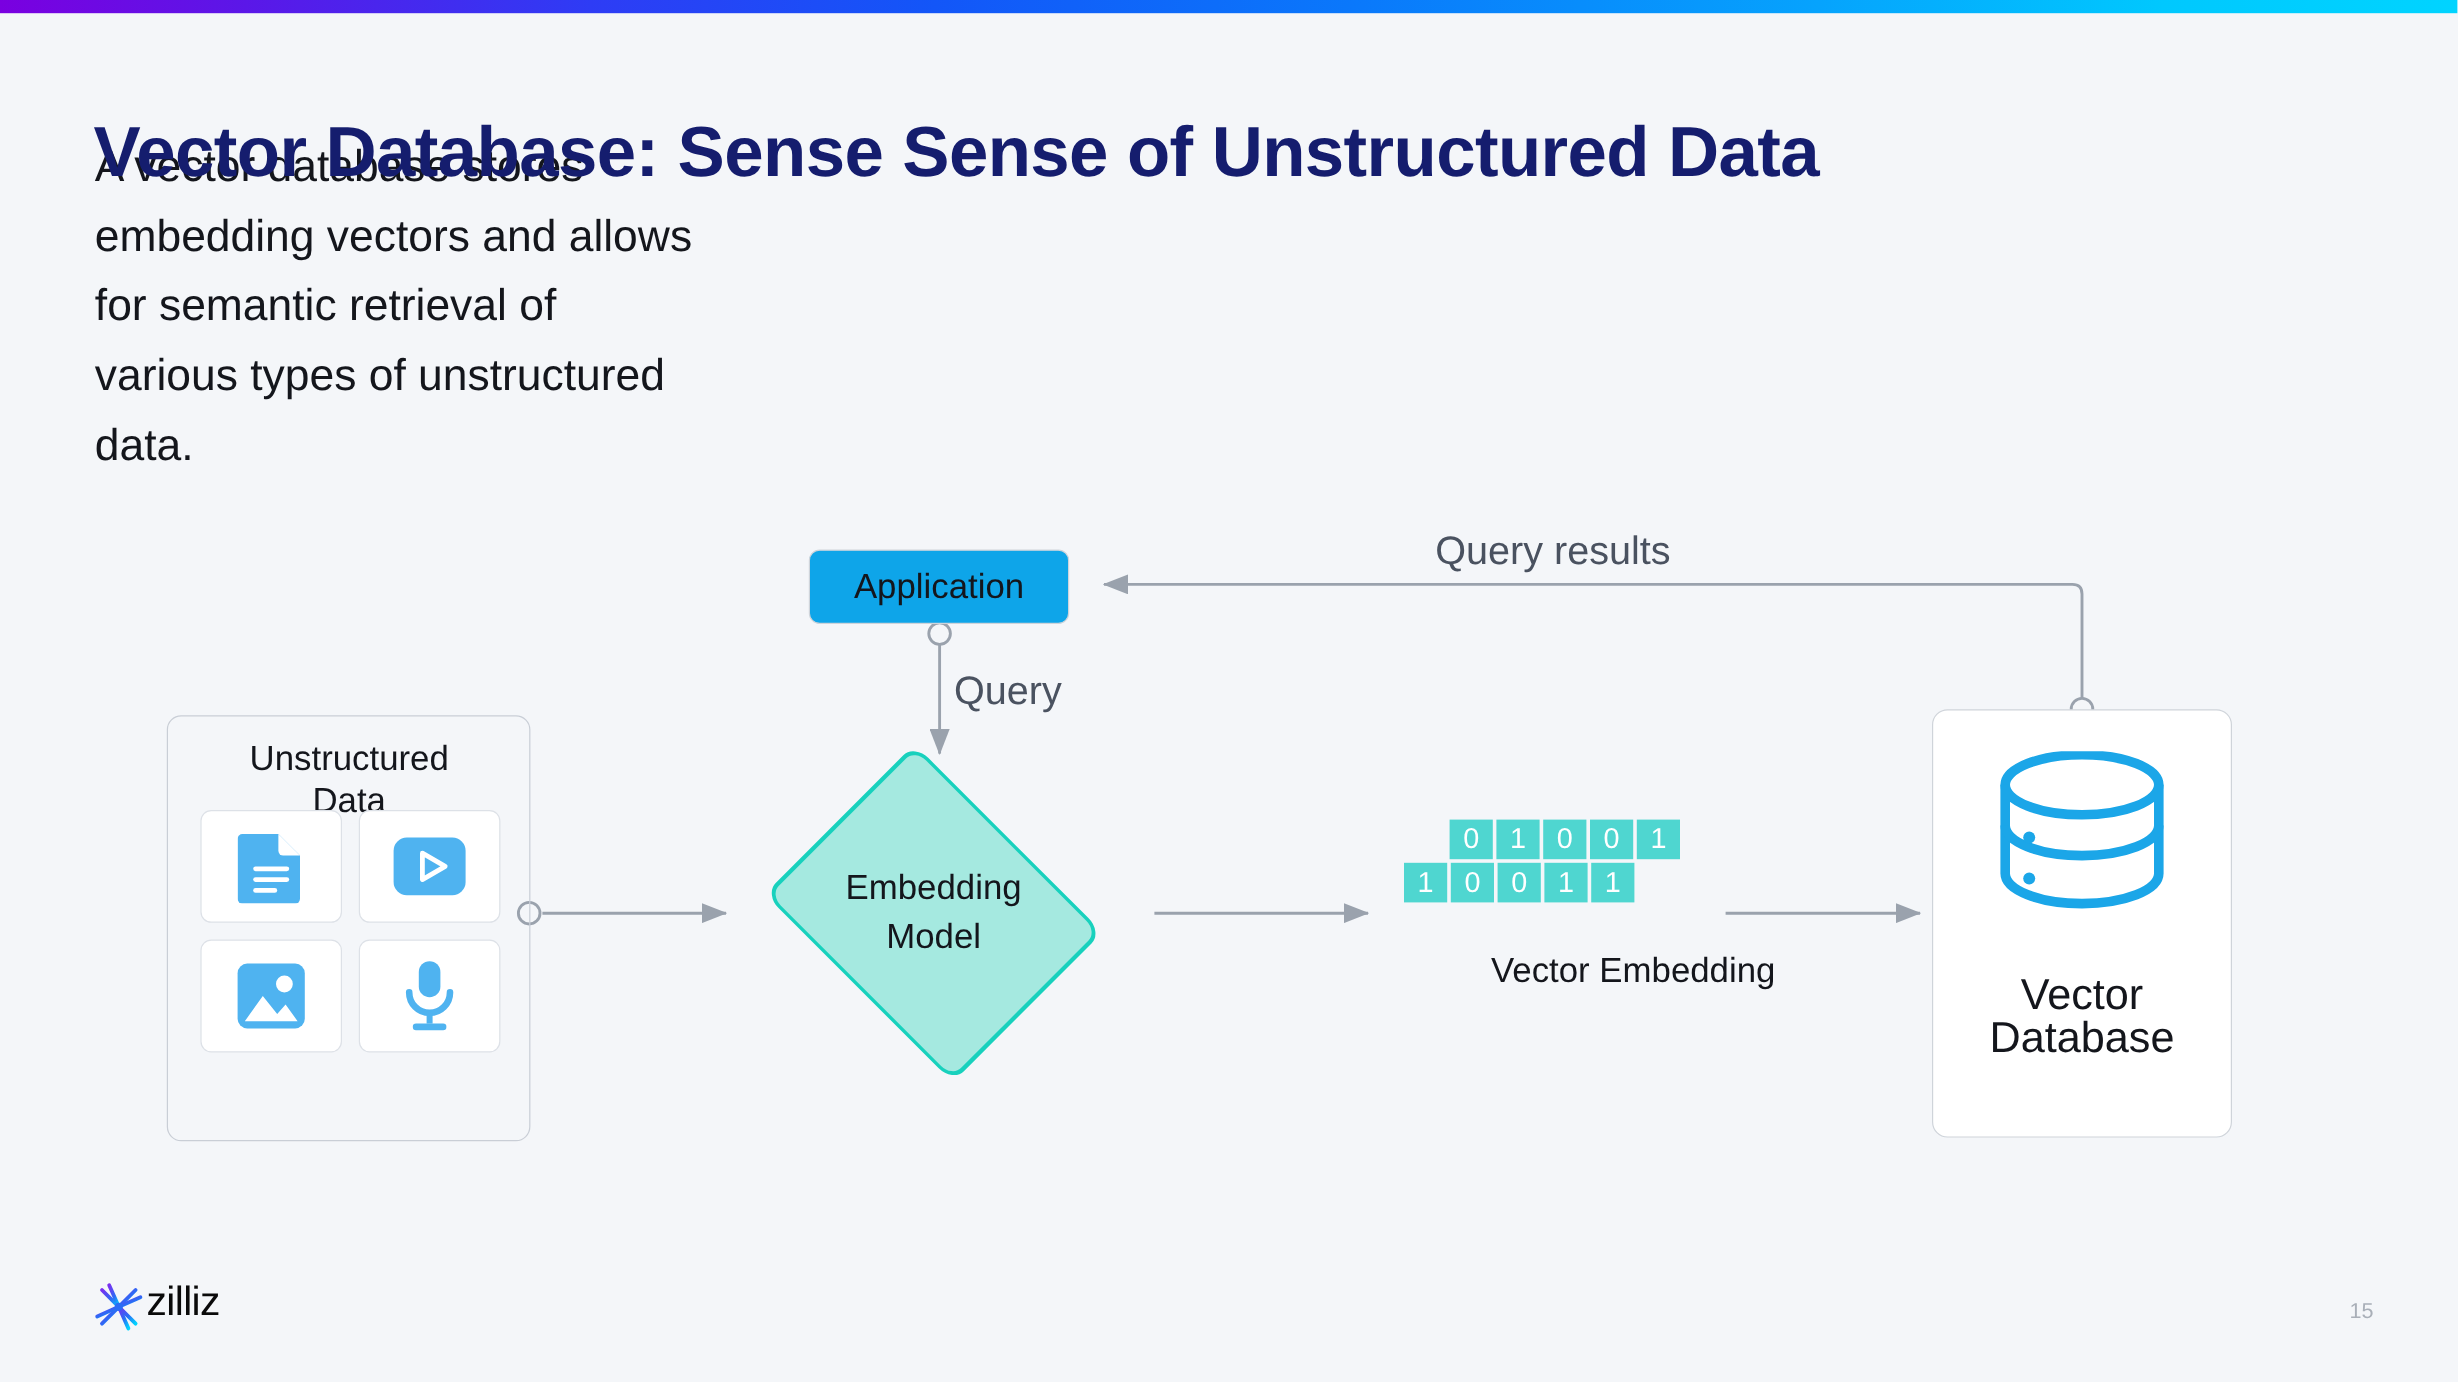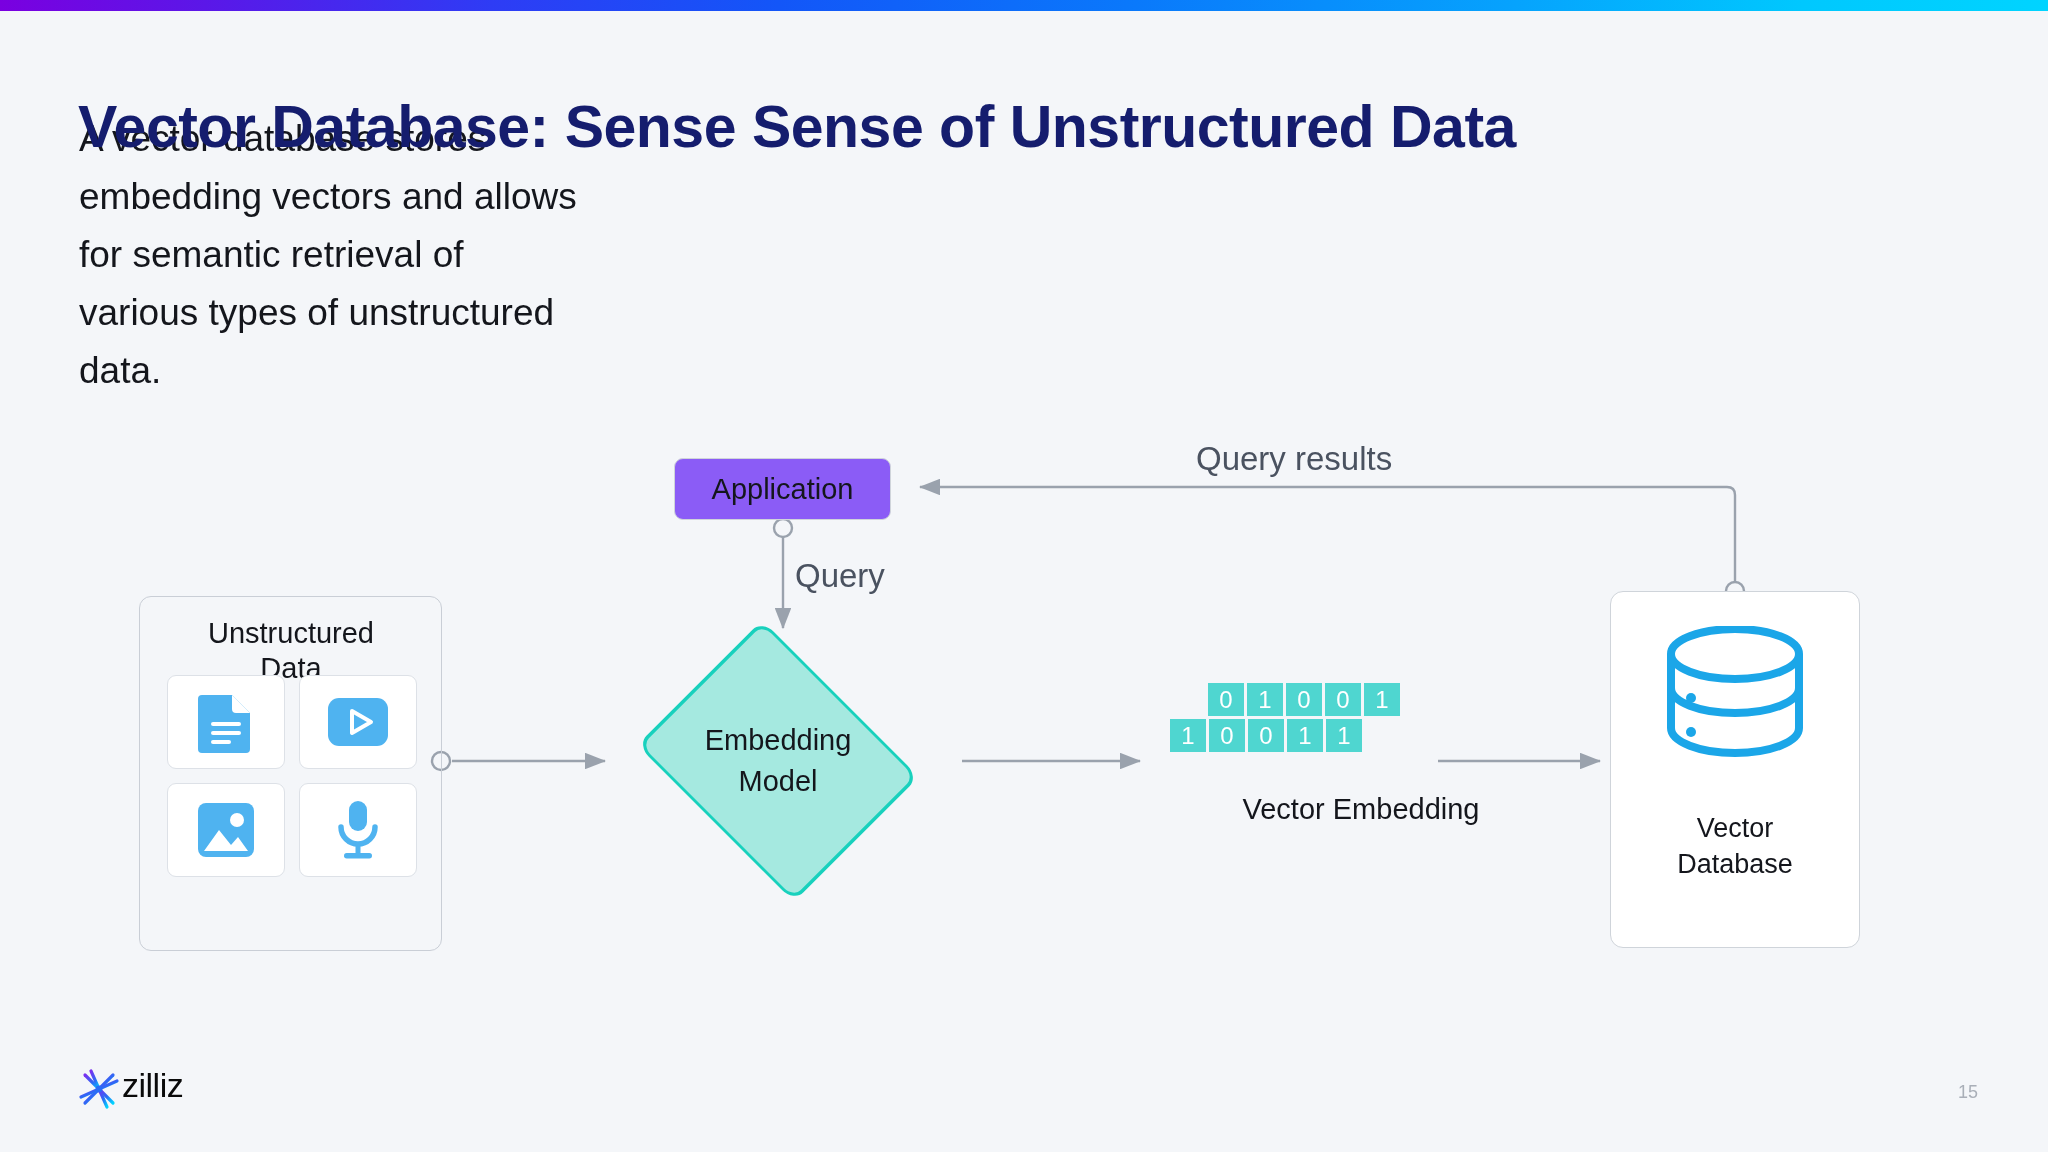--- a/index.html
+++ b/index.html
@@ -75,21 +75,21 @@
     height: 1152px;
   }
 
   
   .app-box {
     position: absolute;
     left: 674px;
     top: 458px;
     width: 217px;
     height: 62px;
-    background: #8b5cf6;
+    background: #0ea5e9;
     border: 1.6px solid #cfd4da;
     border-radius: 9px;
     display: flex;
     align-items: center;
     justify-content: center;
     font-size: 29px;
     color: #14161c;
     box-sizing: border-box;
   }
 
@@ -233,21 +233,21 @@
     box-sizing: border-box;
     display: flex;
     flex-direction: column;
     align-items: center;
     justify-content: flex-start;
   }
   .vdb-icon { margin-top: 34px; }
   .vdb-label {
     margin-top: 22px;
     text-align: center;
-    font-size: 27px;
+    font-size: 36px;
     line-height: 36px;
     color: #14161c;
   }
 
   
   .footer-logo {
     position: absolute;
     left: 76px;
     top: 1066px;
     display: flex;

